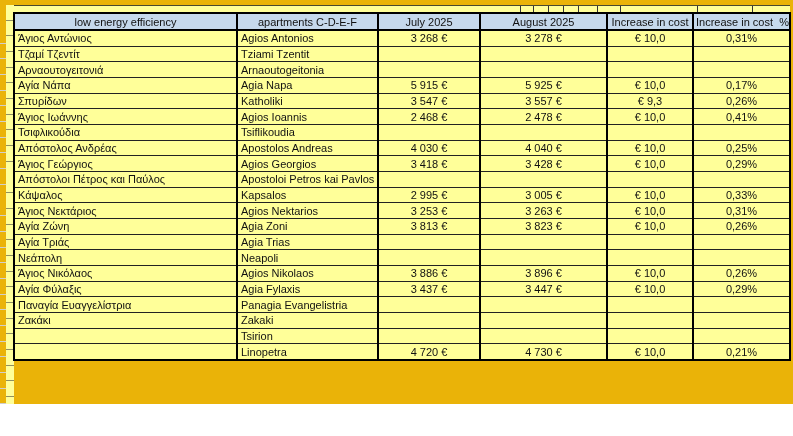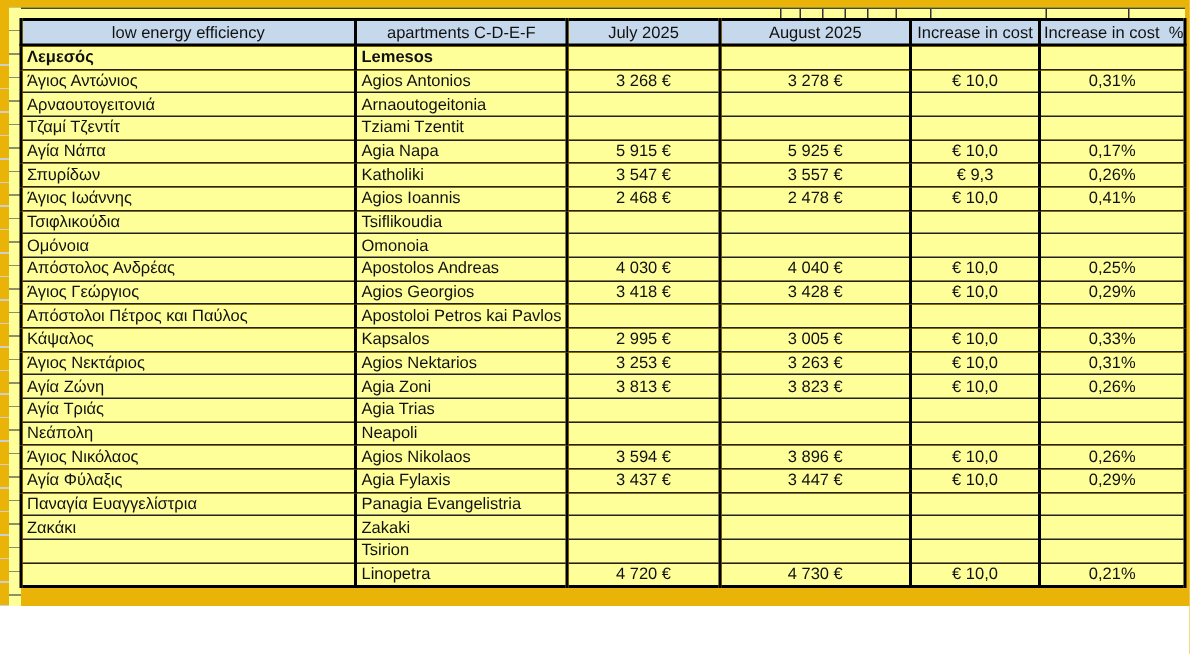--- a/index.html
+++ b/index.html
@@ -128,47 +128,39 @@
       <tr id="header-row">
           <th>low energy efficiency</th>
           <th>apartments C-D-E-F</th>
           <th>July 2025</th>
           <th>August 2025</th>
           <th>Increase in cost</th>
           <th>Increase in cost  %</th>
         </tr>
     </thead>
     <tbody id="table-body">
-        <tr class="bold">
-          <td>Λεμεσός</td>
-          <td>Lemesos</td>
-          <td></td>
-          <td></td>
-          <td></td>
-          <td></td>
-        </tr>
         <tr>
           <td>Άγιος Αντώνιος</td>
           <td>Agios Antonios</td>
           <td>3 268 €</td>
           <td>3 278 €</td>
           <td>€ 10,0</td>
           <td>0,31%</td>
         </tr>
         <tr>
+          <td>Τζαμί Τζεντίτ</td>
+          <td>Tziami Tzentit</td>
+          <td></td>
+          <td></td>
+          <td></td>
+          <td></td>
+        </tr>
+        <tr>
           <td>Αρναουτογειτονιά</td>
           <td>Arnaoutogeitonia</td>
-          <td></td>
-          <td></td>
-          <td></td>
-          <td></td>
-        </tr>
-        <tr>
-          <td>Τζαμί Τζεντίτ</td>
-          <td>Tziami Tzentit</td>
           <td></td>
           <td></td>
           <td></td>
           <td></td>
         </tr>
         <tr>
           <td>Αγία Νάπα</td>
           <td>Agia Napa</td>
           <td>5 915 €</td>
           <td>5 925 €</td>
@@ -193,28 +185,20 @@
         </tr>
         <tr>
           <td>Τσιφλικούδια</td>
           <td>Tsiflikoudia</td>
           <td></td>
           <td></td>
           <td></td>
           <td></td>
         </tr>
         <tr>
-          <td>Ομόνοια</td>
-          <td>Omonoia</td>
-          <td></td>
-          <td></td>
-          <td></td>
-          <td></td>
-        </tr>
-        <tr>
           <td>Απόστολος Ανδρέας</td>
           <td>Apostolos Andreas</td>
           <td>4 030 €</td>
           <td>4 040 €</td>
           <td>€ 10,0</td>
           <td>0,25%</td>
         </tr>
         <tr>
           <td>Άγιος Γεώργιος</td>
           <td>Agios Georgios</td>
@@ -267,21 +251,21 @@
           <td>Νεάπολη</td>
           <td>Neapoli</td>
           <td></td>
           <td></td>
           <td></td>
           <td></td>
         </tr>
         <tr>
           <td>Άγιος Νικόλαος</td>
           <td>Agios Nikolaos</td>
-          <td>3 594 €</td>
+          <td>3 886 €</td>
           <td>3 896 €</td>
           <td>€ 10,0</td>
           <td>0,26%</td>
         </tr>
         <tr>
           <td>Αγία Φύλαξις</td>
           <td>Agia Fylaxis</td>
           <td>3 437 €</td>
           <td>3 447 €</td>
           <td>€ 10,0</td>

